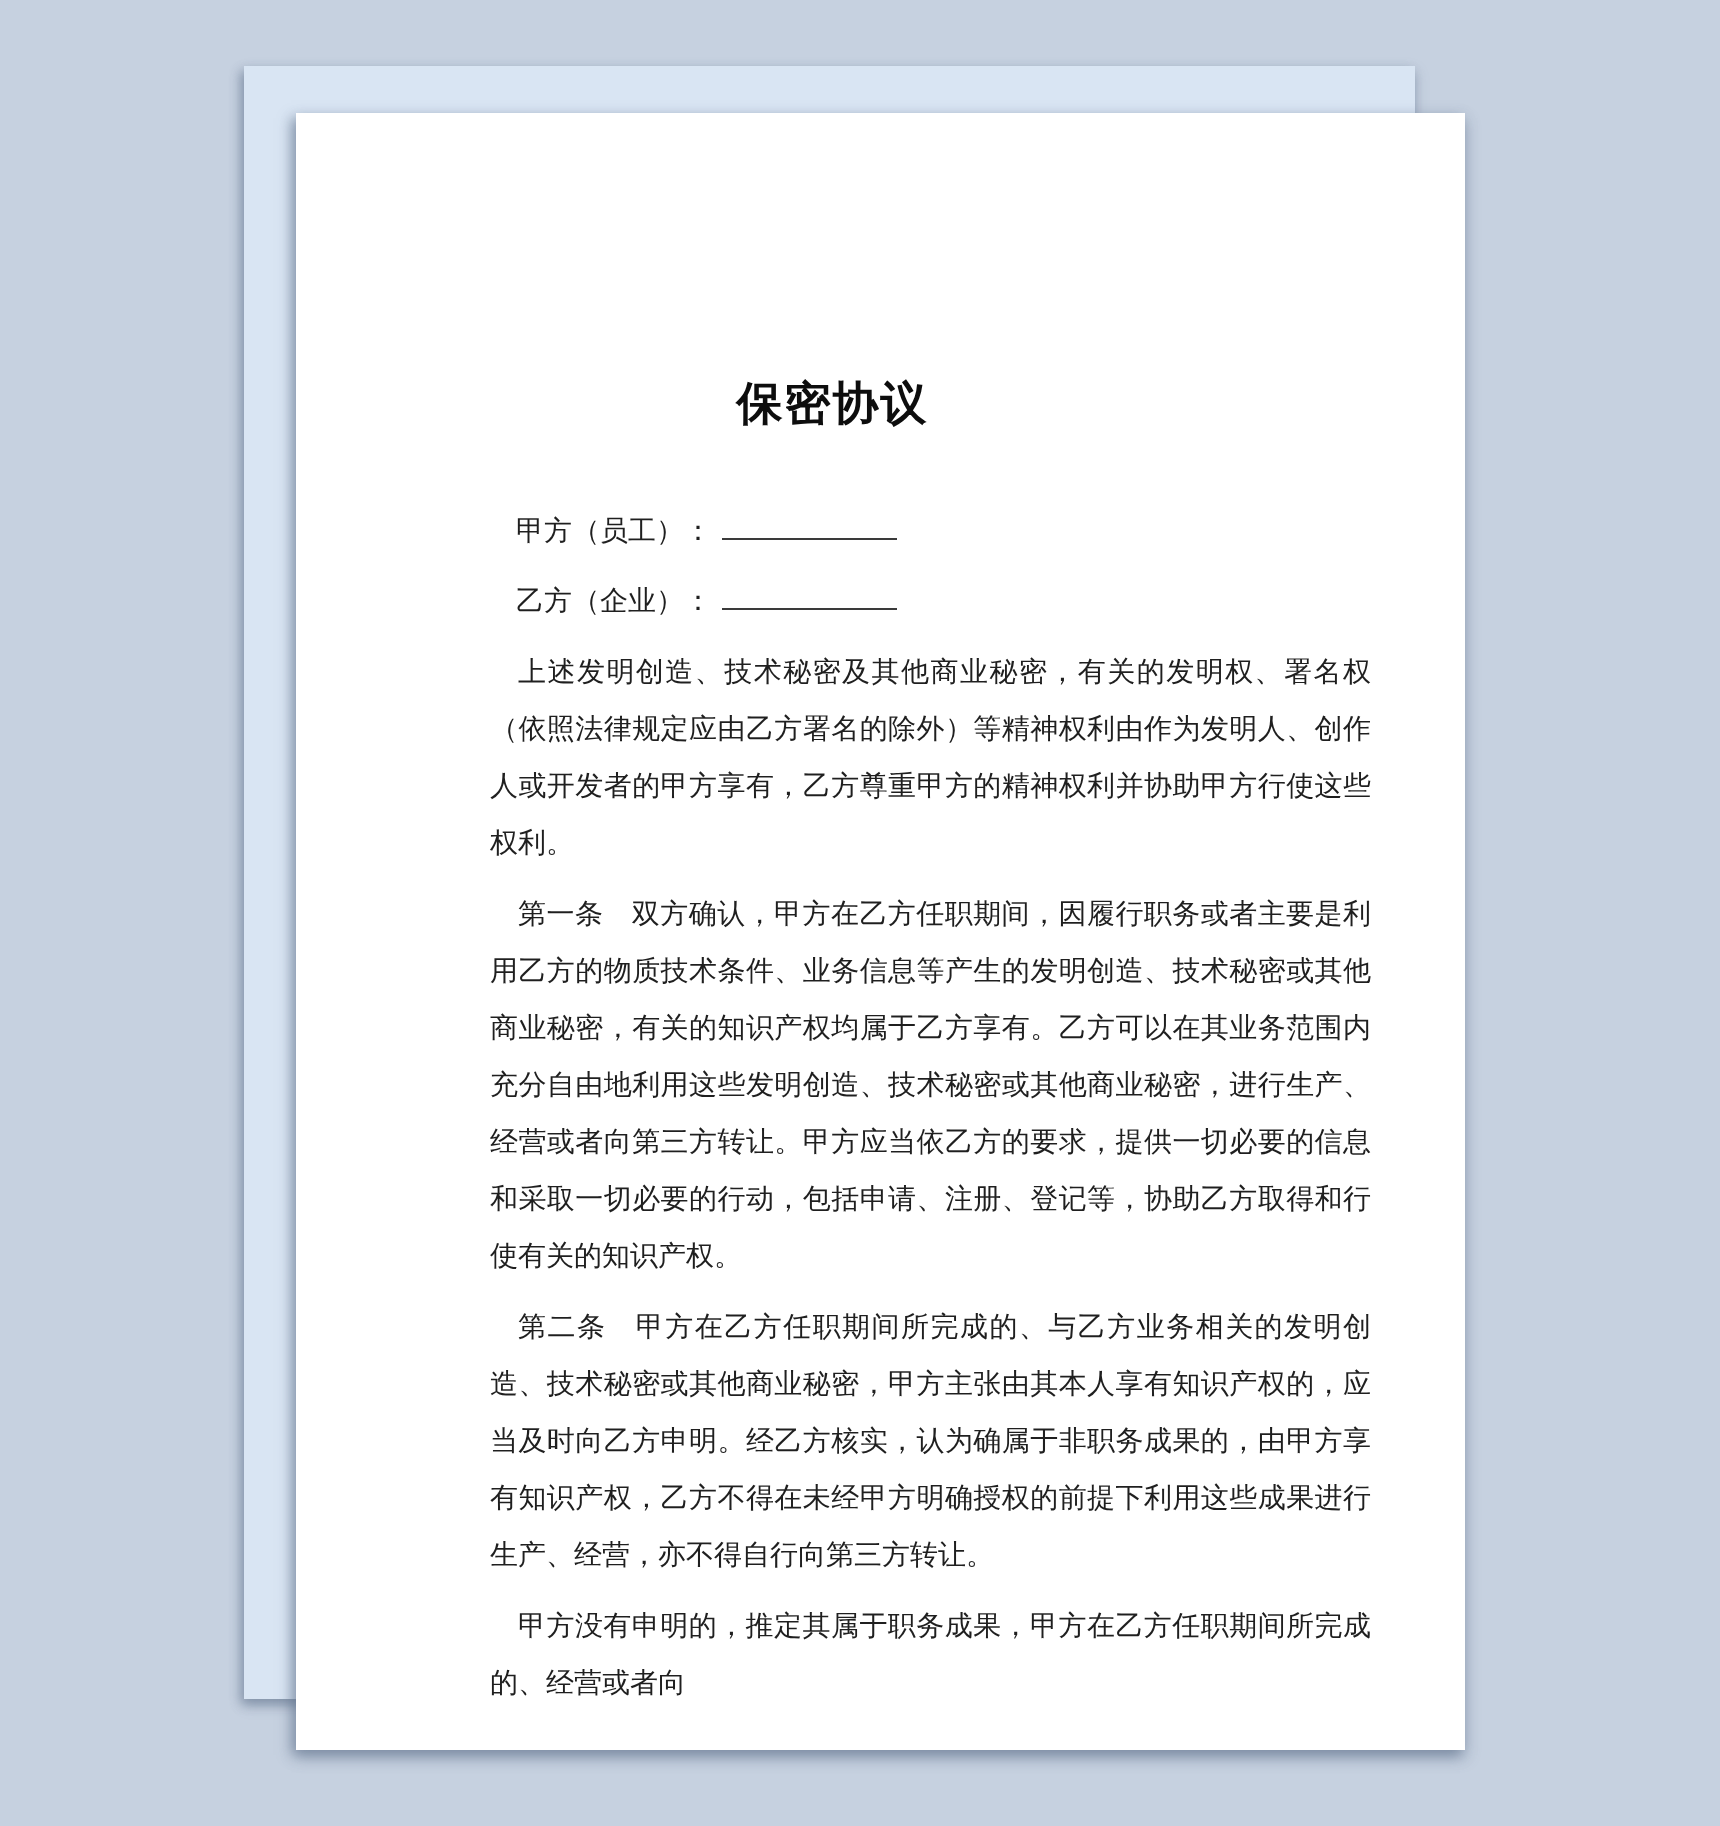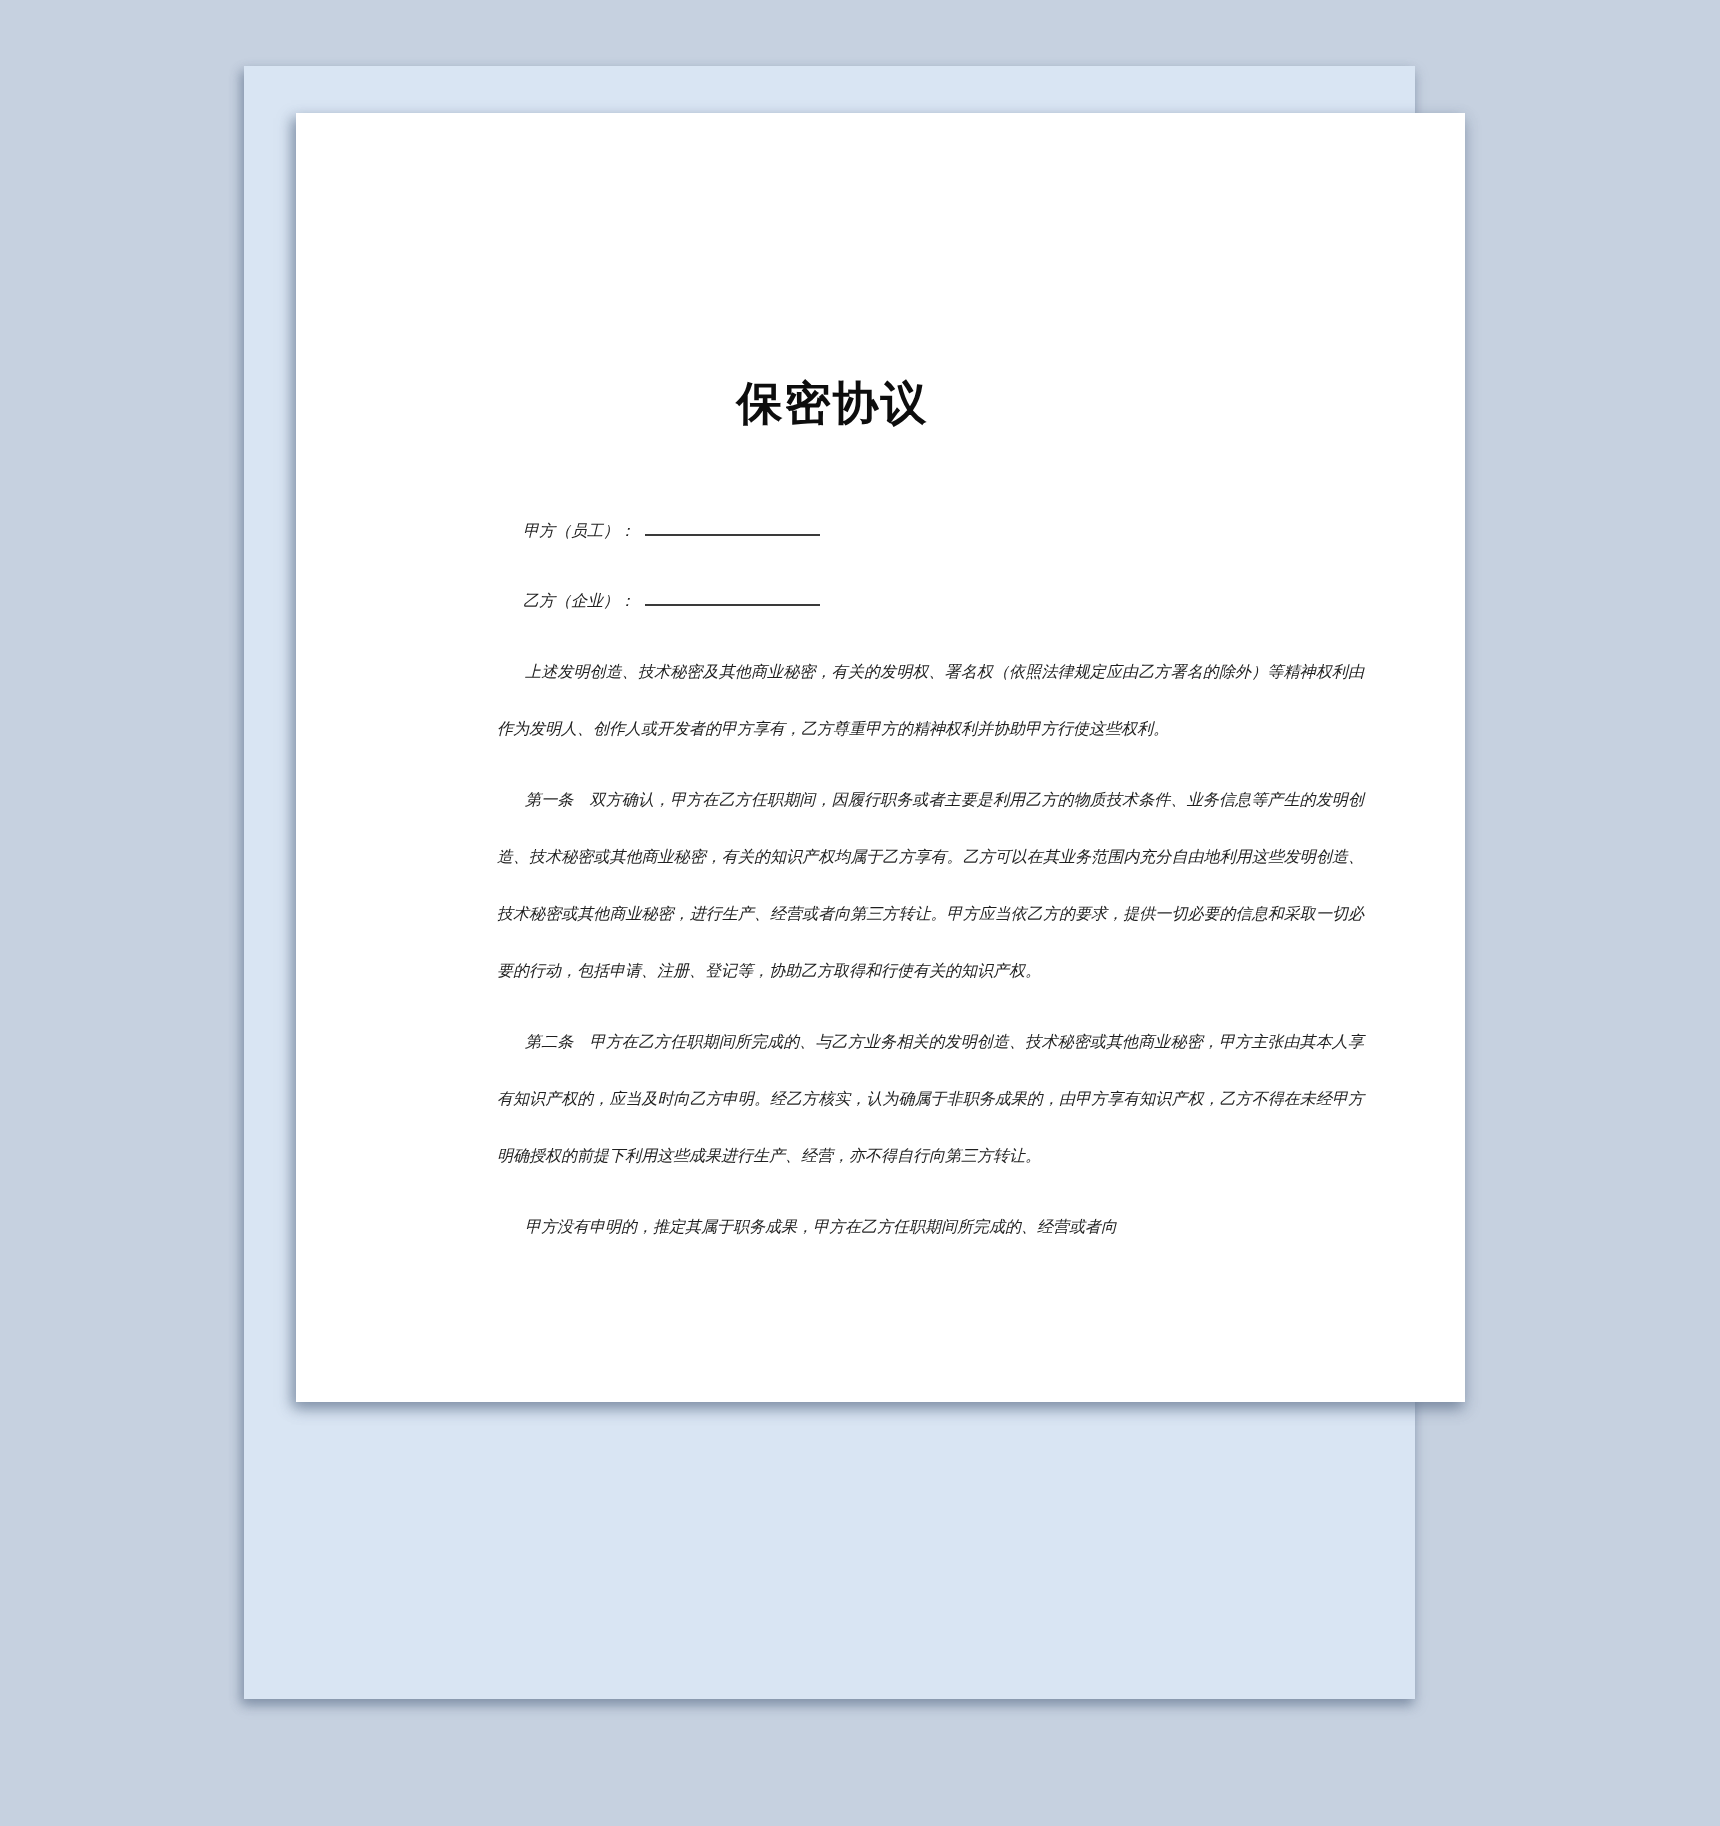--- a/index.html
+++ b/index.html
@@ -18,37 +18,37 @@
     width: 1171px;
     height: 1633px;
     background: #d9e5f3;
     box-shadow: -4px 5px 10px rgba(96,114,140,0.45), 0 6px 12px rgba(96,114,140,0.40);
   }
   .page {
     position: absolute;
     left: 296px;
     top: 113px;
     width: 1169px;
-    height: 1289px;
+    height: 1637px;
     background: #ffffff;
     box-shadow: -5px 5px 12px rgba(96,114,140,0.50), 0 7px 14px rgba(96,114,140,0.45);
     box-sizing: border-box;
     padding: 245px 90px 0 190px;
     color: #1a1a1a;
   }
   h1.doc-title {
     margin: 0 196px 0 0;
     text-align: center;
     font-size: 46px;
     line-height: 90px;
     font-weight: 700;
     color: #0d0d0d;
     letter-spacing: 2px;
   }
-  p { margin: 11px; font-size: 16px; line-height: 57px; color: #1f1f1f; font-style: italic; }
+  p { margin: 4px; font-size: 28px; line-height: 57px; color: #1f1f1f; }
   p.party { text-indent: 26px; white-space: nowrap; }
   p.party-a { margin-top: 54px; }
   p.party-b { margin-top: 13px; }
   .blank-line {
     display: inline-block;
     width: 175px;
     height: 20px;
     border-bottom: 2px solid #3a3a3a;
     margin-left: 10px;
     vertical-align: baseline;

